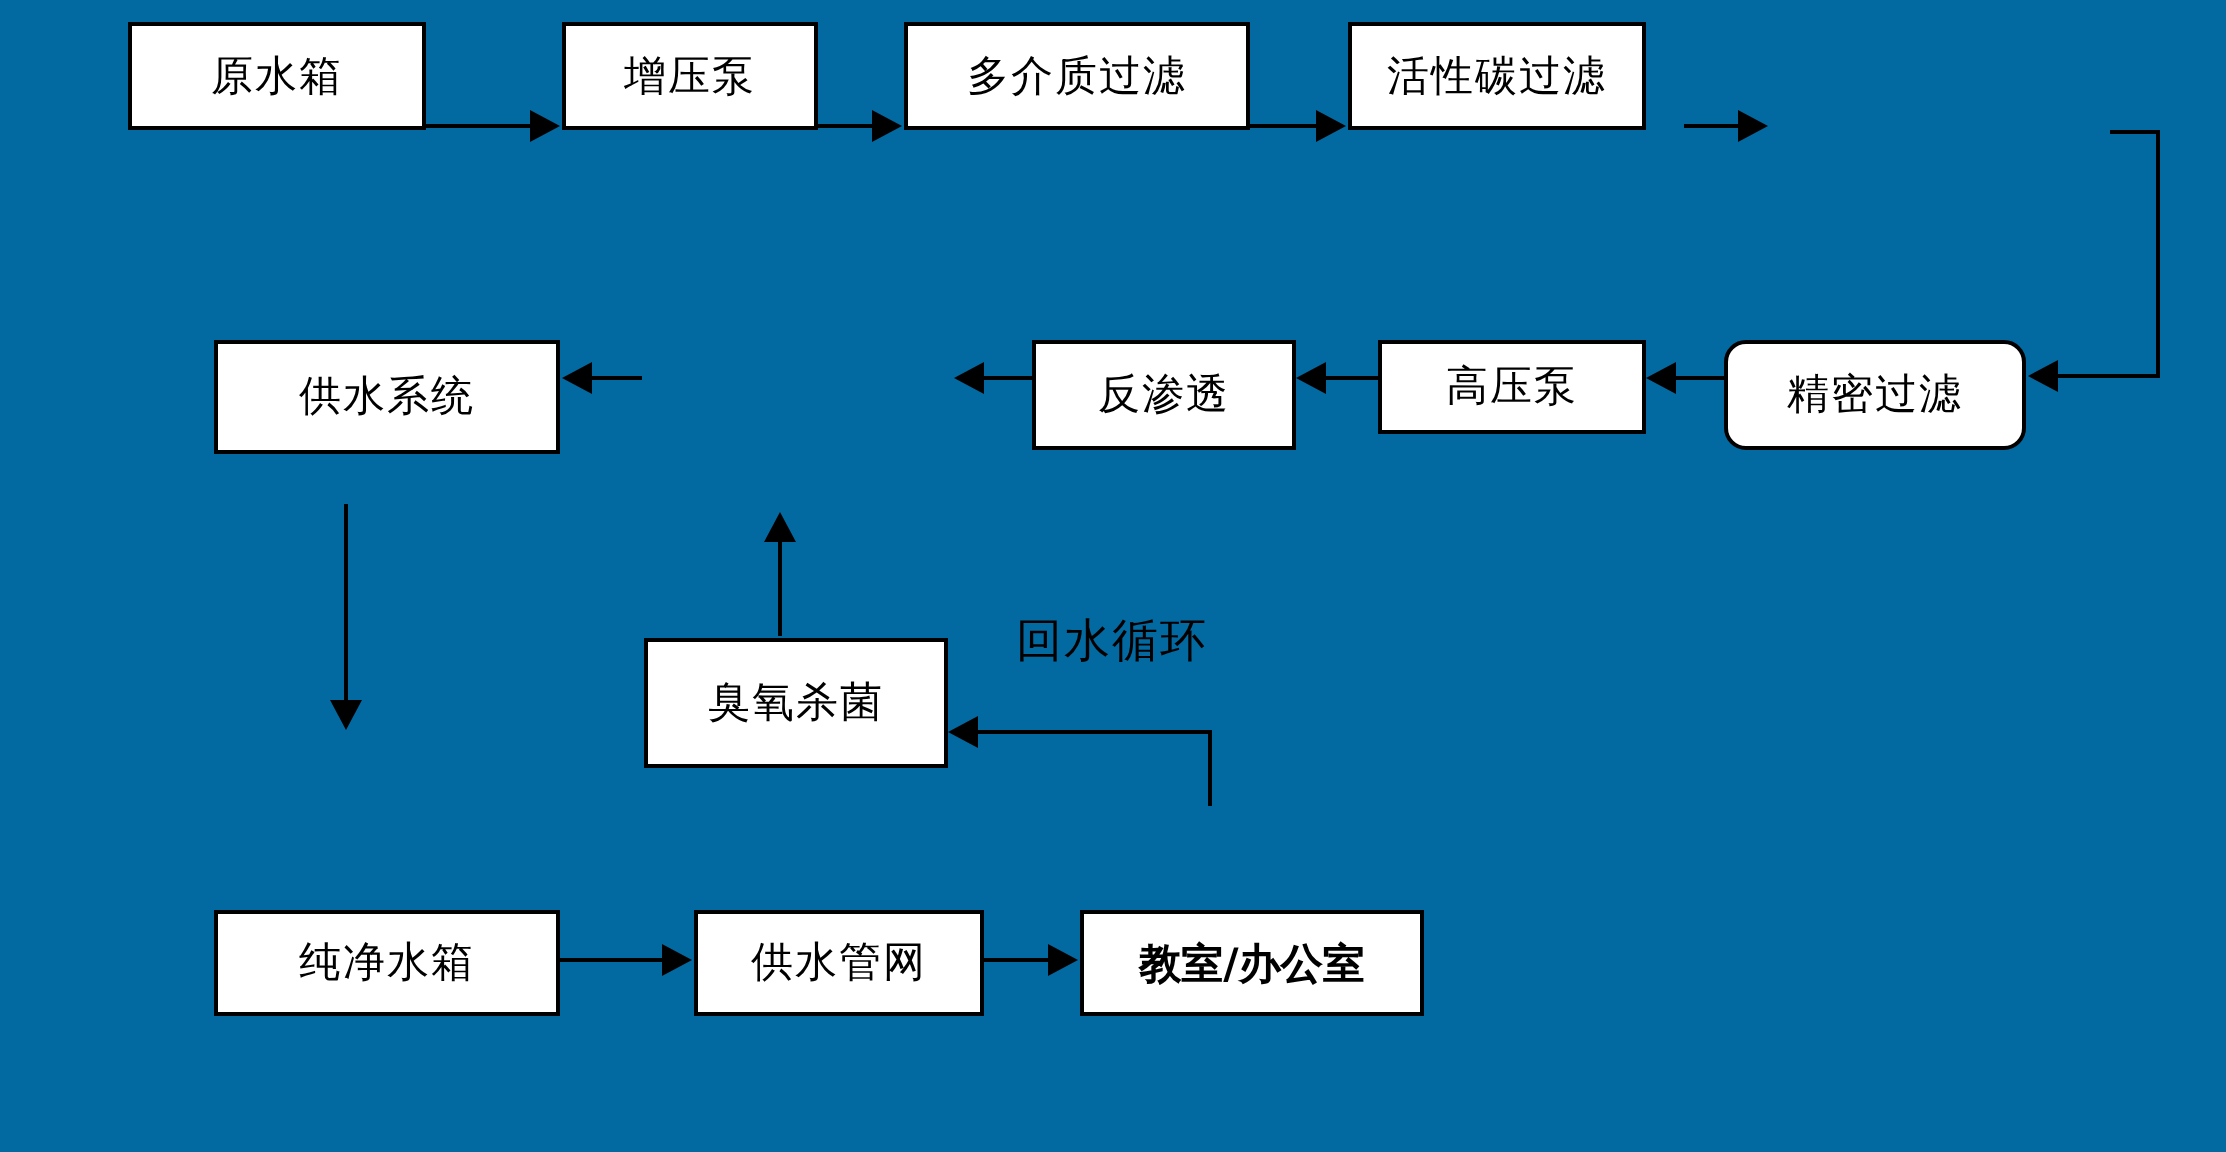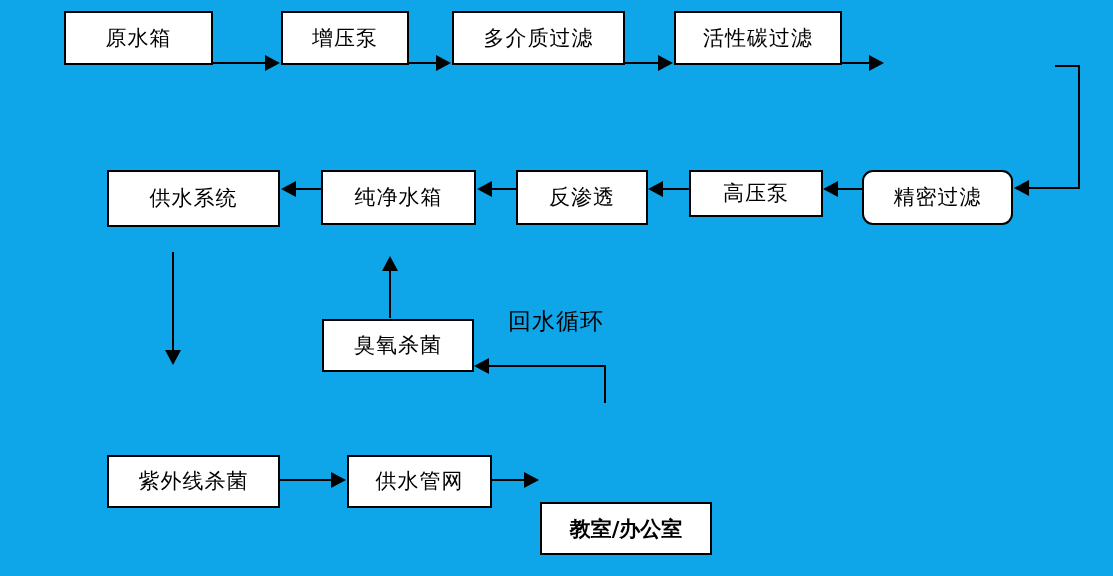--- a/index.html
+++ b/index.html
@@ -4,21 +4,21 @@
 <style>
   html, body {
     margin: 0;
     padding: 0;
     background: #ffffff;
   }
   #canvas {
     position: relative;
     width: 1113px;
     height: 576px;
-    background: #0ea5e9;
+    background: #0369a1;
     overflow: hidden;
     font-family: "DejaVu Serif", "Liberation Serif", serif;
   }
   .node {
     position: absolute;
     box-sizing: border-box;
     border: 2px solid #000000;
     background: #ffffff;
     display: flex;
     align-items: center;
@@ -100,21 +100,21 @@
   <div class="hline" style="left:409px; top:62px; width:28px;"></div>
   <div class="arrow arrow-right" style="left:436px; top:55px;"></div>
 
   <div class="node" style="left:452px; top:11px; width:173px; height:54px;">
     <span>多介质过滤</span>
   </div>
 
   <div class="hline" style="left:625px; top:62px; width:34px;"></div>
   <div class="arrow arrow-right" style="left:658px; top:55px;"></div>
 
-  <div class="node" style="left:674px; top:11px; width:168px; height:54px;">
+  <div class="node" style="left:674px; top:11px; width:149px; height:54px;">
     <span>活性碳过滤</span>
   </div>
 
   <div class="hline" style="left:842px; top:62px; width:28px;"></div>
   <div class="arrow arrow-right" style="left:869px; top:55px;"></div>
 
 
   <div class="hline" style="left:1055px; top:65px; width:25px;"></div>
   <div class="vline" style="left:1078px; top:65px; height:123px;"></div>
   <div class="hline" style="left:1029px; top:187px; width:51px;"></div>
@@ -134,58 +134,55 @@
   <div class="hline" style="left:663px; top:188px; width:26px;"></div>
   <div class="arrow arrow-left" style="left:648px; top:181px;"></div>
 
   <div class="node" style="left:516px; top:170px; width:132px; height:55px;">
     <span>反渗透</span>
   </div>
 
   <div class="hline" style="left:492px; top:188px; width:24px;"></div>
   <div class="arrow arrow-left" style="left:477px; top:181px;"></div>
 
-  <div class="node" style="left:321px; top:170px; width:155px; height:55px;">
-    <span>纯净水箱</span>
-  </div>
 
   <div class="hline" style="left:296px; top:188px; width:25px;"></div>
   <div class="arrow arrow-left" style="left:281px; top:181px;"></div>
 
   <div class="node" style="left:107px; top:170px; width:173px; height:57px;">
     <span>供水系统</span>
   </div>
 
   <div class="vline" style="left:172px; top:252px; height:100px;"></div>
   <div class="arrow arrow-down" style="left:165px; top:350px;"></div>
 
   <div class="vline" style="left:389px; top:270px; height:48px;"></div>
   <div class="arrow arrow-up" style="left:382px; top:256px;"></div>
 
-  <div class="node" style="left:322px; top:319px; width:152px; height:53px;">
+  <div class="node" style="left:322px; top:319px; width:152px; height:65px;">
     <span>臭氧杀菌</span>
   </div>
 
   <div class="free-label" style="left:508px; top:310px;">回水循环</div>
 
   <div class="vline" style="left:604px; top:365px; height:38px;"></div>
   <div class="hline" style="left:489px; top:365px; width:117px;"></div>
   <div class="arrow arrow-left" style="left:474px; top:358px;"></div>
 
   <div class="node" style="left:107px; top:455px; width:173px; height:53px;">
-    <span>紫外线杀菌</span>
+    <span>纯净水箱</span>
   </div>
 
   <div class="hline" style="left:280px; top:479px; width:52px;"></div>
   <div class="arrow arrow-right" style="left:331px; top:472px;"></div>
 
   <div class="node" style="left:347px; top:455px; width:145px; height:53px;">
     <span>供水管网</span>
   </div>
 
   <div class="hline" style="left:492px; top:479px; width:33px;"></div>
   <div class="arrow arrow-right" style="left:524px; top:472px;"></div>
 
-  <div class="node bold-label" style="left:540px; top:455px; width:172px; height:53px;margin-top:47px;">
+  <div class="node bold-label" style="left:540px; top:455px; width:172px; height:53px;">
     <span>教室/办公室</span>
   </div>
 
 </div>
 
 </body></html>

